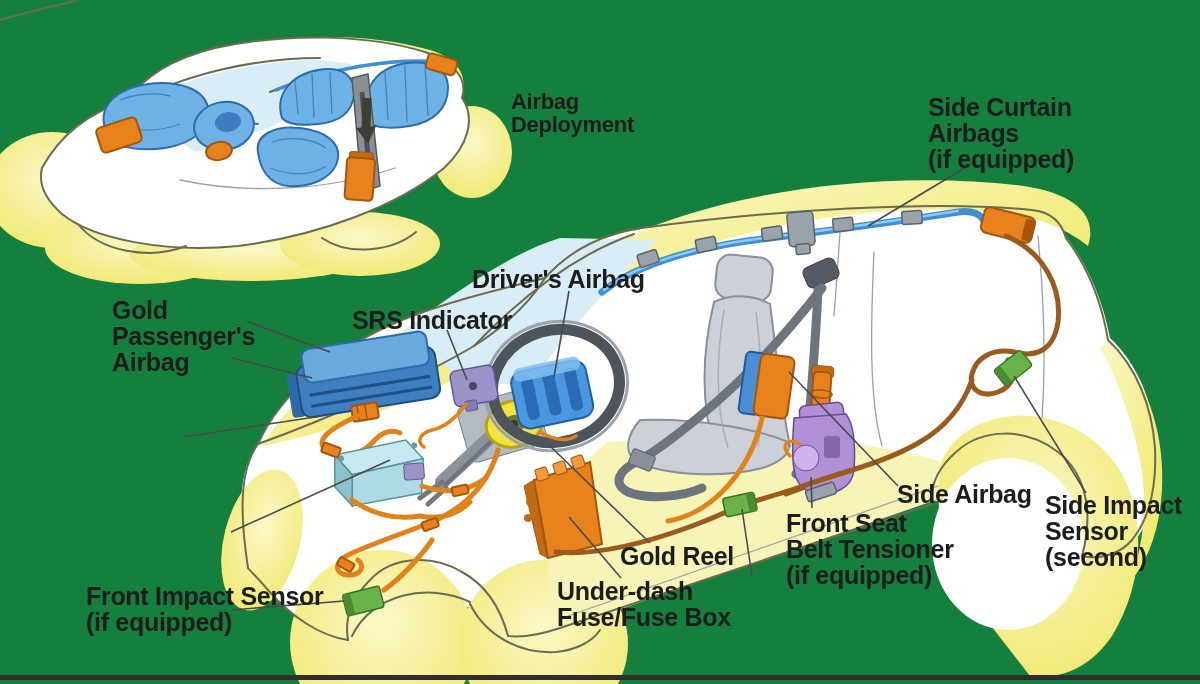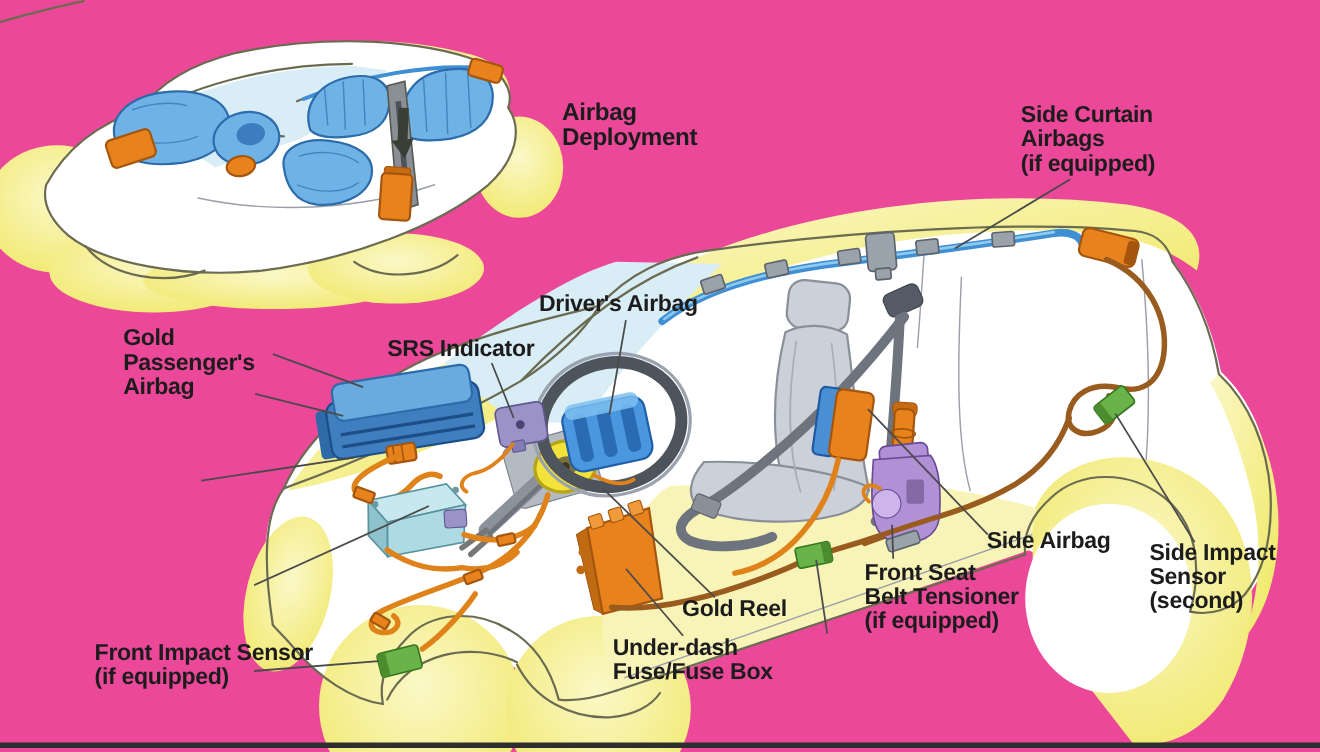--- a/index.html
+++ b/index.html
@@ -1,24 +1,24 @@
 <!DOCTYPE html>
 <html style="--label_text: #1c1c1c; --outline: #6b6b52; --body_yellow: #f3ed7e; --body_yellow_pale: #f8f4b8; --glass_blue: #d8edf5; --airbag_blue: #6fb3e6; --airbag_blue_dark: #2d6cab; --component_orange: #e8821c; --orange_dark: #a4560e; --wire_orange: #e0821a; --wire_brown: #9a5c1e; --sensor_green: #69b348; --sensor_green_dark: #35761f; --srs_unit_cyan: #aedae4; --indicator_purple: #9b93c8; --tensioner_purple: #b091d6; --metal_gray: #9aa2ac; --seat_gray: #ccd0d8; --belt_gray: #6e747e; --leader: #4a4a4a; --bottom_border: #2e2e2e;"><head>
 <meta charset="utf-8">
 <style>
   html,body{margin:0;padding:0;background:#fff;}
   .stage{
-    position:relative;width:1200px;height:684px;background:#ec4899;
+    position:relative;width:1200px;height:684px;background:#15803d;
     overflow:hidden;font-family:"Liberation Sans",sans-serif;
   }
   .stage svg{position:absolute;left:0;top:0;}
   .label{
     position:absolute;z-index:5;
     font-family:"Liberation Sans",sans-serif;
-    font-weight:bold;font-size:21px;line-height:1.04;
+    font-weight:bold;font-size:25px;line-height:1.04;
     letter-spacing:-0.3px;color:var(--label_text,#1c1c1c);
     white-space:pre-line;
   }
   .label.big{font-size:22px;}
   
   .f-outline{fill:none;stroke:var(--outline);stroke-width:2;stroke-linecap:round;}
   .f-outline.thin{stroke-width:1.3;stroke:#9aa0a8;}
   .f-body{fill:#ffffff;}
   .f-pale{fill:var(--body_yellow_pale);}
   .f-glass{fill:var(--glass_blue);}
@@ -314,21 +314,21 @@
 
 <div class="label big" style="left:511px;top:91px">Airbag
 Deployment</div>
 <div class="label" style="left:928px;top:94px">Side Curtain
 Airbags
 (if equipped)</div>
 <div class="label" style="left:112px;top:297px">Gold
 Passenger's
 Airbag</div>
 <div class="label" style="left:352px;top:307px">SRS Indicator</div>
-<div class="label" style="left:490px;top:266px">Driver's Airbag</div>
+<div class="label" style="left:472px;top:266px">Driver's Airbag</div>
 <div class="label" style="left:86px;top:583px">Front Impact Sensor
 (if equipped)</div>
 <div class="label" style="left:620px;top:543px">Gold Reel</div>
 <div class="label" style="left:557px;top:578px">Under-dash
 Fuse/Fuse Box</div>
 <div class="label" style="left:786px;top:510px">Front Seat
 Belt Tensioner
 (if equipped)</div>
 <div class="label" style="left:897px;top:481px">Side Airbag</div>
 <div class="label" style="left:1045px;top:492px">Side Impact

